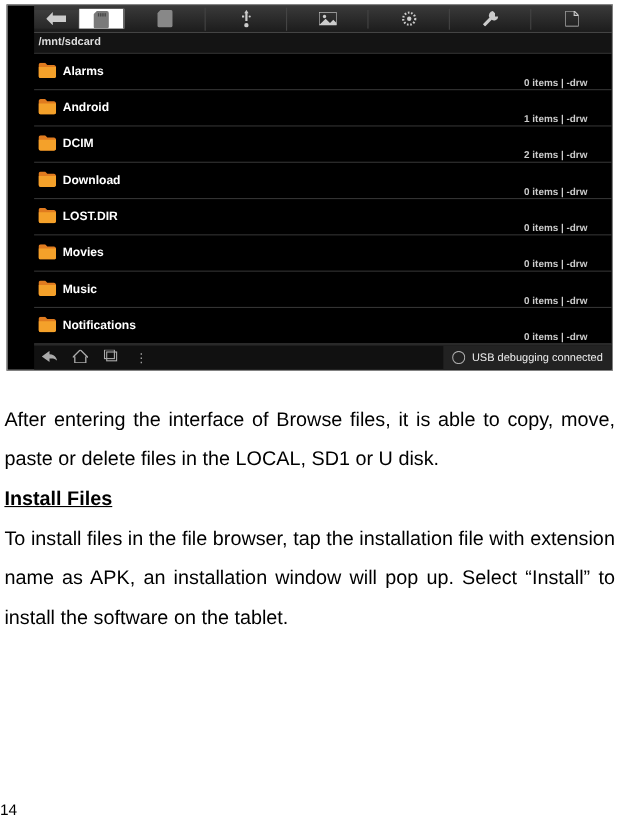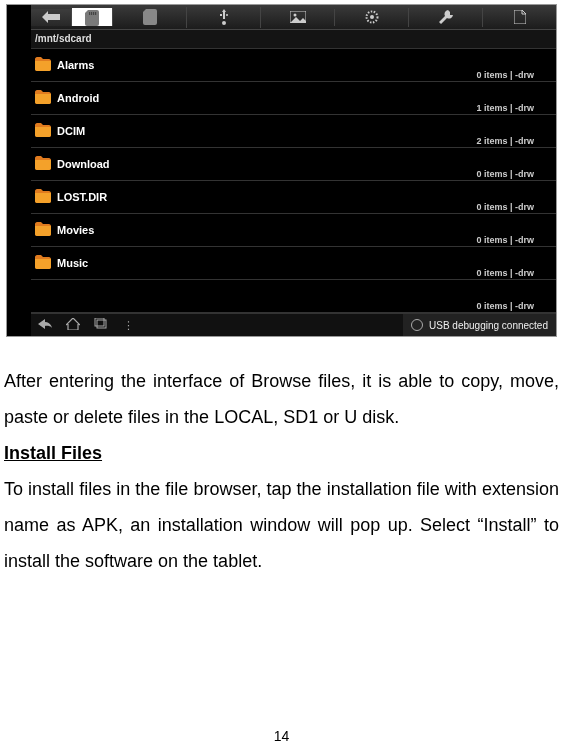--- a/index.html
+++ b/index.html
@@ -125,21 +125,20 @@
     text-align: justify;
   }
   .doc .bold {
     font-weight: bold;
     text-decoration: underline;
   }
   .pagenum {
     position: absolute;
     bottom: 6px;
     width: 563px;
-    text-align: center;
     font-size: 14px;
   }
 </style>
 </head>
 <body>
 
 <div class="screenshot">
 
   <div class="toolbar">
     <div class="tbtn back">
@@ -259,20 +258,27 @@
         <div class="top">
           <span><svg class="folder-ico" viewBox="0 0 16 14">
               <path d="M0 2 C0 1 1 0 2 0 H6 L8 2 H14 C15 2 16 3 16 4 V12 C16 13 15 14 14 14 H2 C1 14 0 13 0 12 Z" fill="#e07b1f"></path>
               <path d="M0 4 H16 V12 C16 13 15 14 14 14 H2 C1 14 0 13 0 12 Z" fill="#f4a12a"></path>
             </svg></span>
           <span class="fname">Music</span>
         </div>
         <div class="meta">0 items | -drw</div>
       </div>
       <div class="row">
+        <div class="top">
+          <span><svg class="folder-ico" viewBox="0 0 16 14">
+              <path d="M0 2 C0 1 1 0 2 0 H6 L8 2 H14 C15 2 16 3 16 4 V12 C16 13 15 14 14 14 H2 C1 14 0 13 0 12 Z" fill="#e07b1f"></path>
+              <path d="M0 4 H16 V12 C16 13 15 14 14 14 H2 C1 14 0 13 0 12 Z" fill="#f4a12a"></path>
+            </svg></span>
+          <span class="fname">Notifications</span>
+        </div>
         <div class="meta">0 items | -drw</div>
       </div>
     </div>
 
   <div class="navbar">
     <div class="nbtn">
       <svg width="14" height="10" viewBox="0 0 14 10">
           <path d="M0 5 L7 0 V3 C13 3 14 9 14 9 C12 6 7 7 7 7 V10 Z" fill="#aaa"></path>
         </svg>
     </div>

